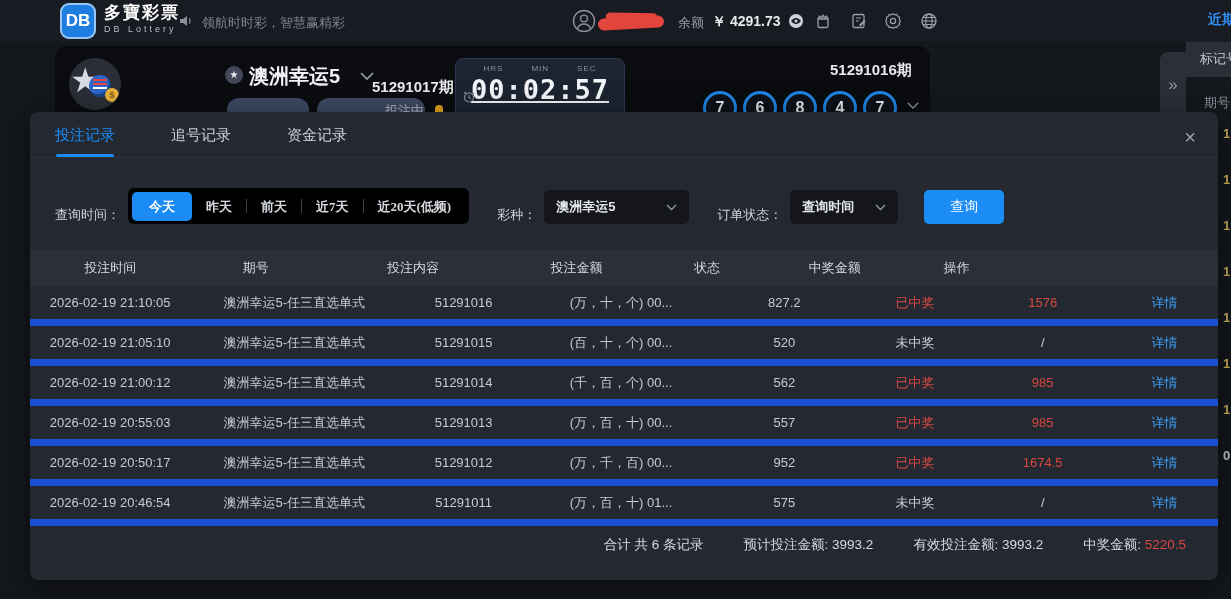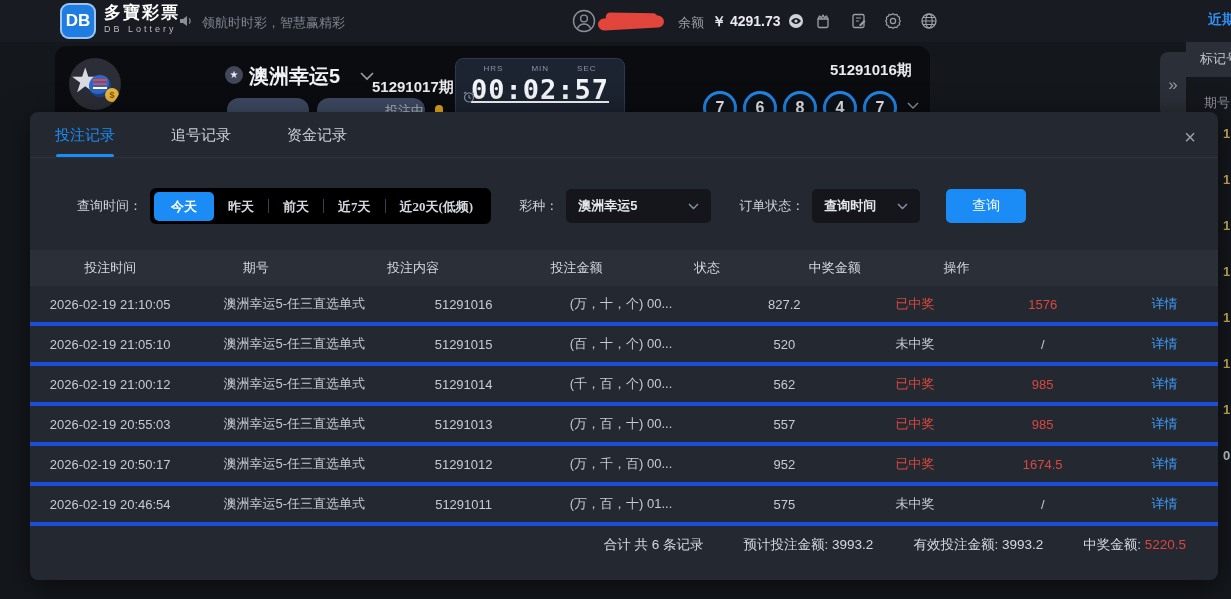--- a/index.html
+++ b/index.html
@@ -74,38 +74,38 @@
   .edge-digits span:last-child { color:#c6cad1; }
   
   .modal { position:absolute; left:30px; top:112px; width:1188px; height:468px; background:#242831;
     border-radius:8px; box-shadow:0 6px 30px rgba(0,0,0,.55); }
   .tabs { position:relative; display:flex; gap:56px; padding:14px 0 0 25px; height:46px;
     border-bottom:1px solid #2d323c; }
   .tab { font-size:15px; color:#ced2d9; cursor:pointer; }
   .tab.active { color:#1b8cf6; }
   .tab .underline { width:58px; height:3px; border-radius:2px; background:#1b8cf6; margin:9px auto 0; }
   .close-x { position:absolute; right:22px; top:14px; font-size:20px; color:#9ba1ab; cursor:pointer; }
-  .filters { display:flex; align-items:center; margin-top:30px; padding-left:35px; font-size:13px; color:#ced2d9;margin-left:12px; }
+  .filters { display:flex; align-items:flex-end; margin-top:30px; padding-left:25px; font-size:13px; color:#ced2d9; }
   .seg-group { display:flex; align-items:center; background:#000000; border-radius:6px; height:36px;
     padding:0 4px; margin-left:8px;font-family:Liberation Serif, serif; }
   .seg { padding:0 14px; height:29px; line-height:29px; font-weight:bold; color:#d4d8de; cursor:pointer; white-space:nowrap; }
   .seg.active { background:#1b8cf6; color:#fff; border-radius:5px; padding:0 17px; }
   .seg-sep { width:1px; height:14px; background:#3c424c; }
   .flabel { margin-left:28px; white-space:nowrap; }
   .select { display:flex; align-items:center; justify-content:space-between; background:#14161b; border-radius:5px;
     height:34px; margin-left:8px; padding:0 12px; font-weight:bold; color:#e4e7ec; cursor:pointer; }
   .select.lottery { width:145px; }
   .select.status { width:108px; }
   .select .chev { margin-left:10px; }
   .query-btn { margin-left:26px; width:80px; height:34px; background:#1b8cf6; color:#fff; border:none;
     border-radius:5px; font-size:14px; cursor:pointer; font-family:inherit; }
   
   .btable { margin-top:26px; width:100%; }
   .trow { display:flex; align-items:center; height:40px; font-size:13px; color:#c7cbd2;
-    border-bottom:4px solid #1d4ed8; }
+    border-bottom:7px solid #1d4ed8; }
   .trow.thead { height:36px; background:#2a2f38; color:#d6dae0; border-bottom:none; }
   .tc { text-align:center; }
   .c1{width:13.5%;} .c2{width:17.5%;} .c3{width:11%;} .c4{width:15.5%;}
   .c5{width:12%;} .c6{width:10%;} .c7{width:11.5%;} .c8{width:9%;}
   .red { color:#d94840; }
   .link { color:#3e9bf4; cursor:pointer; }
   .summary { display:flex; justify-content:flex-end; align-items:center; gap:40px; height:38px;
     padding-right:32px; font-size:13.5px; color:#d6dae0; }
   .summary .grp { white-space:nowrap; }
   svg { display:block; }

